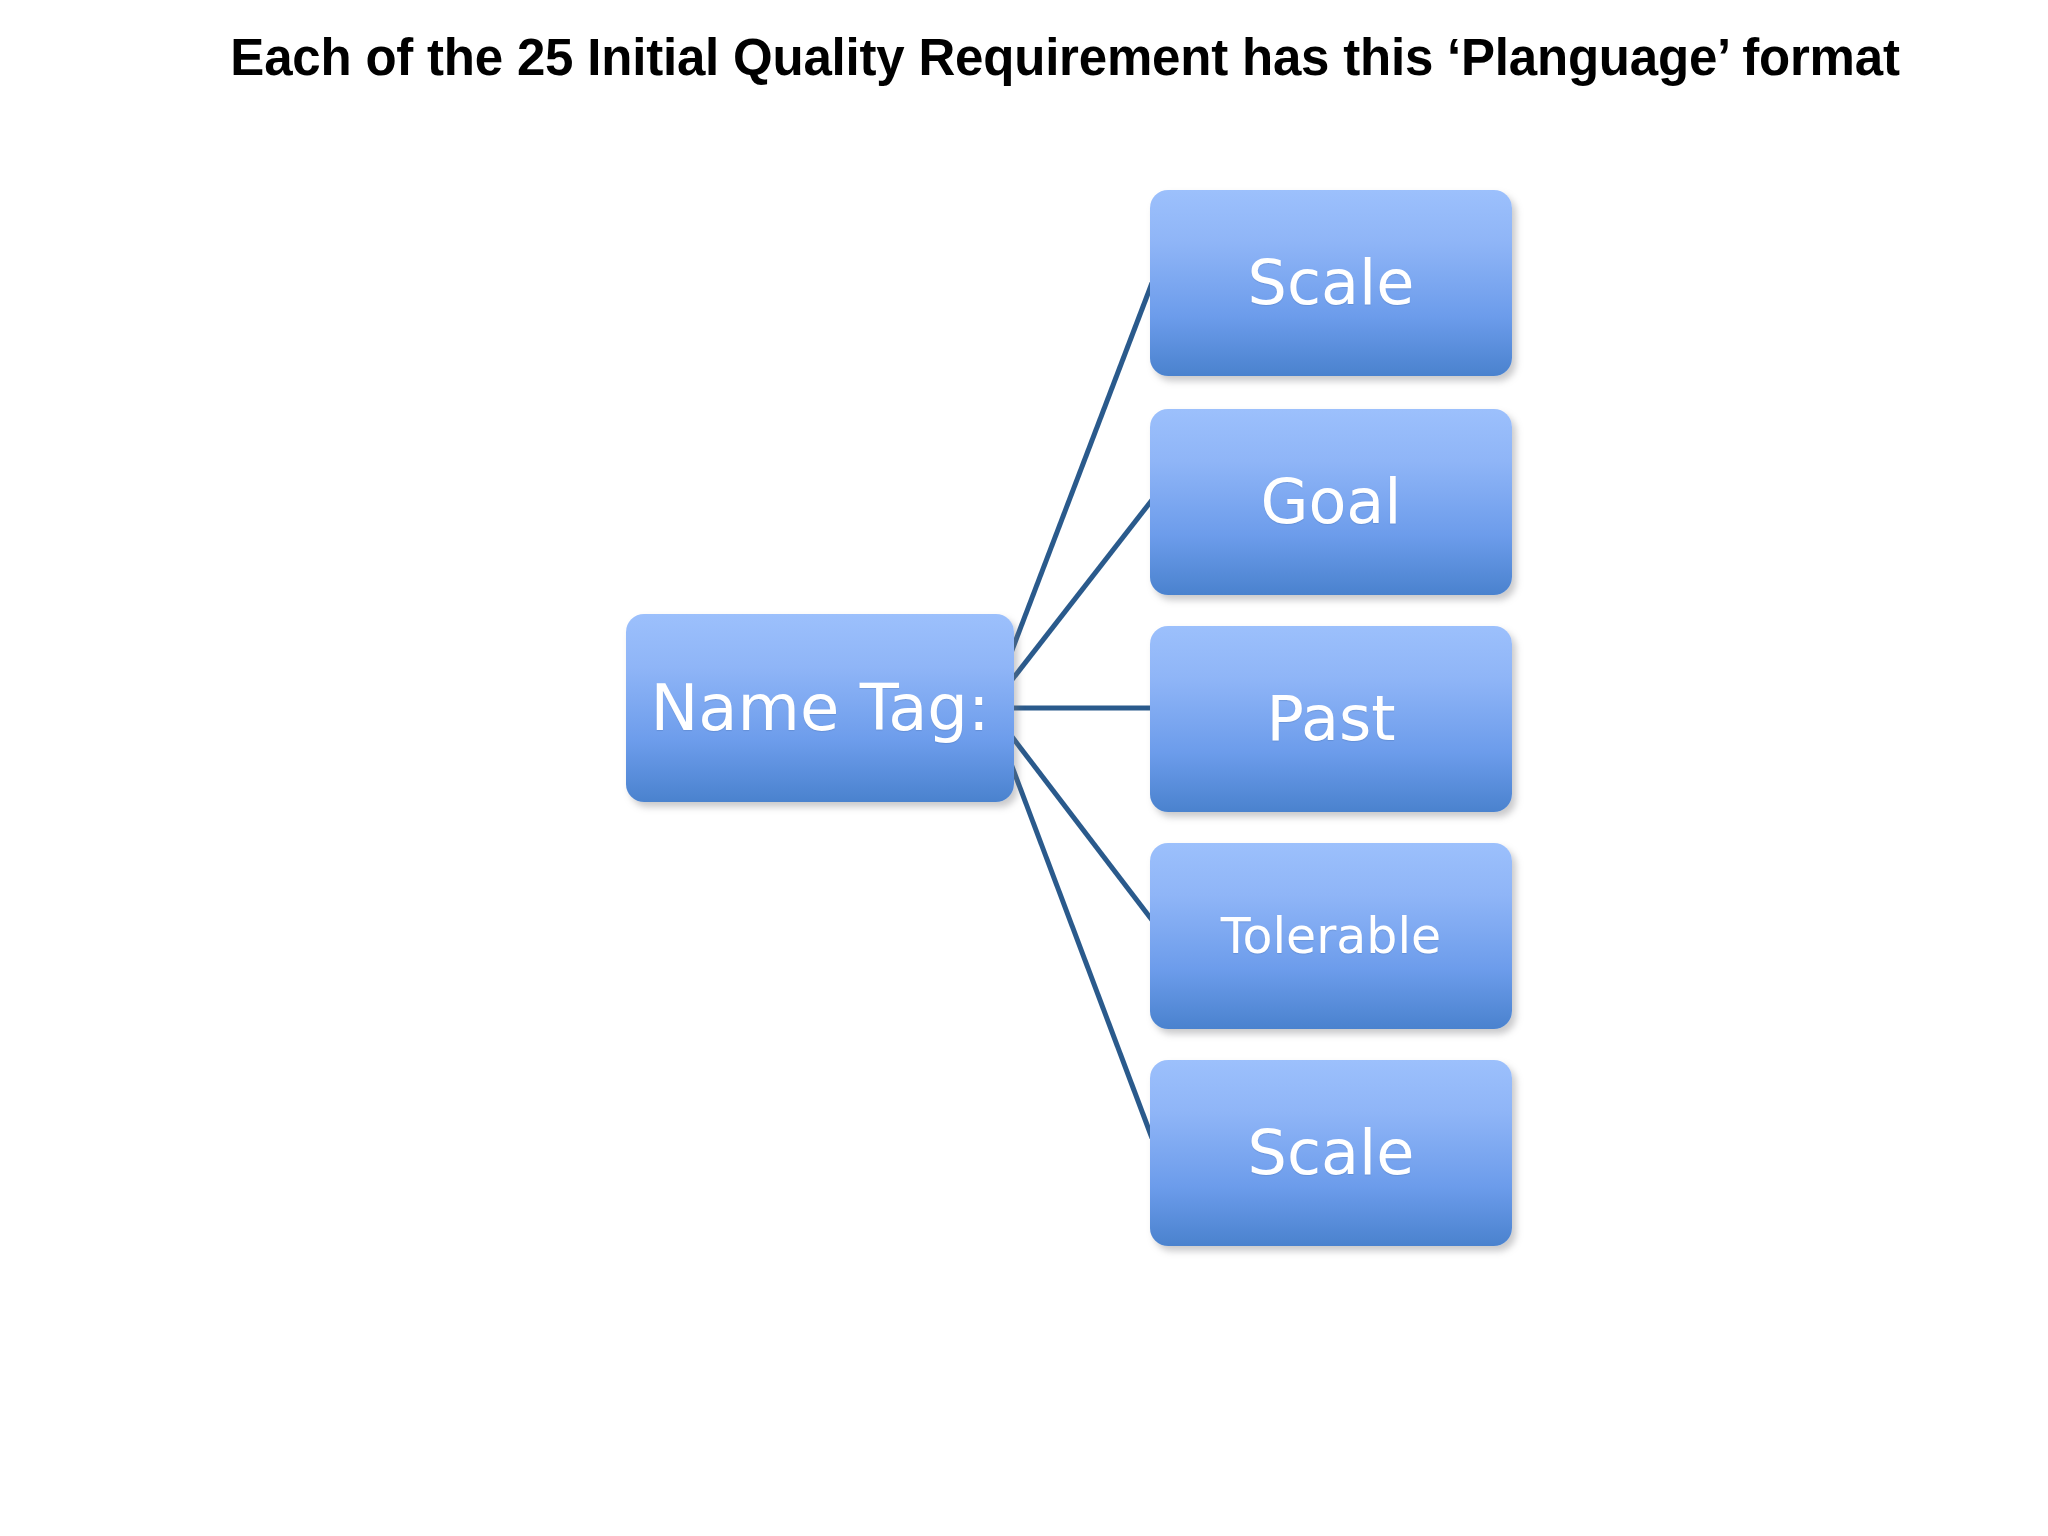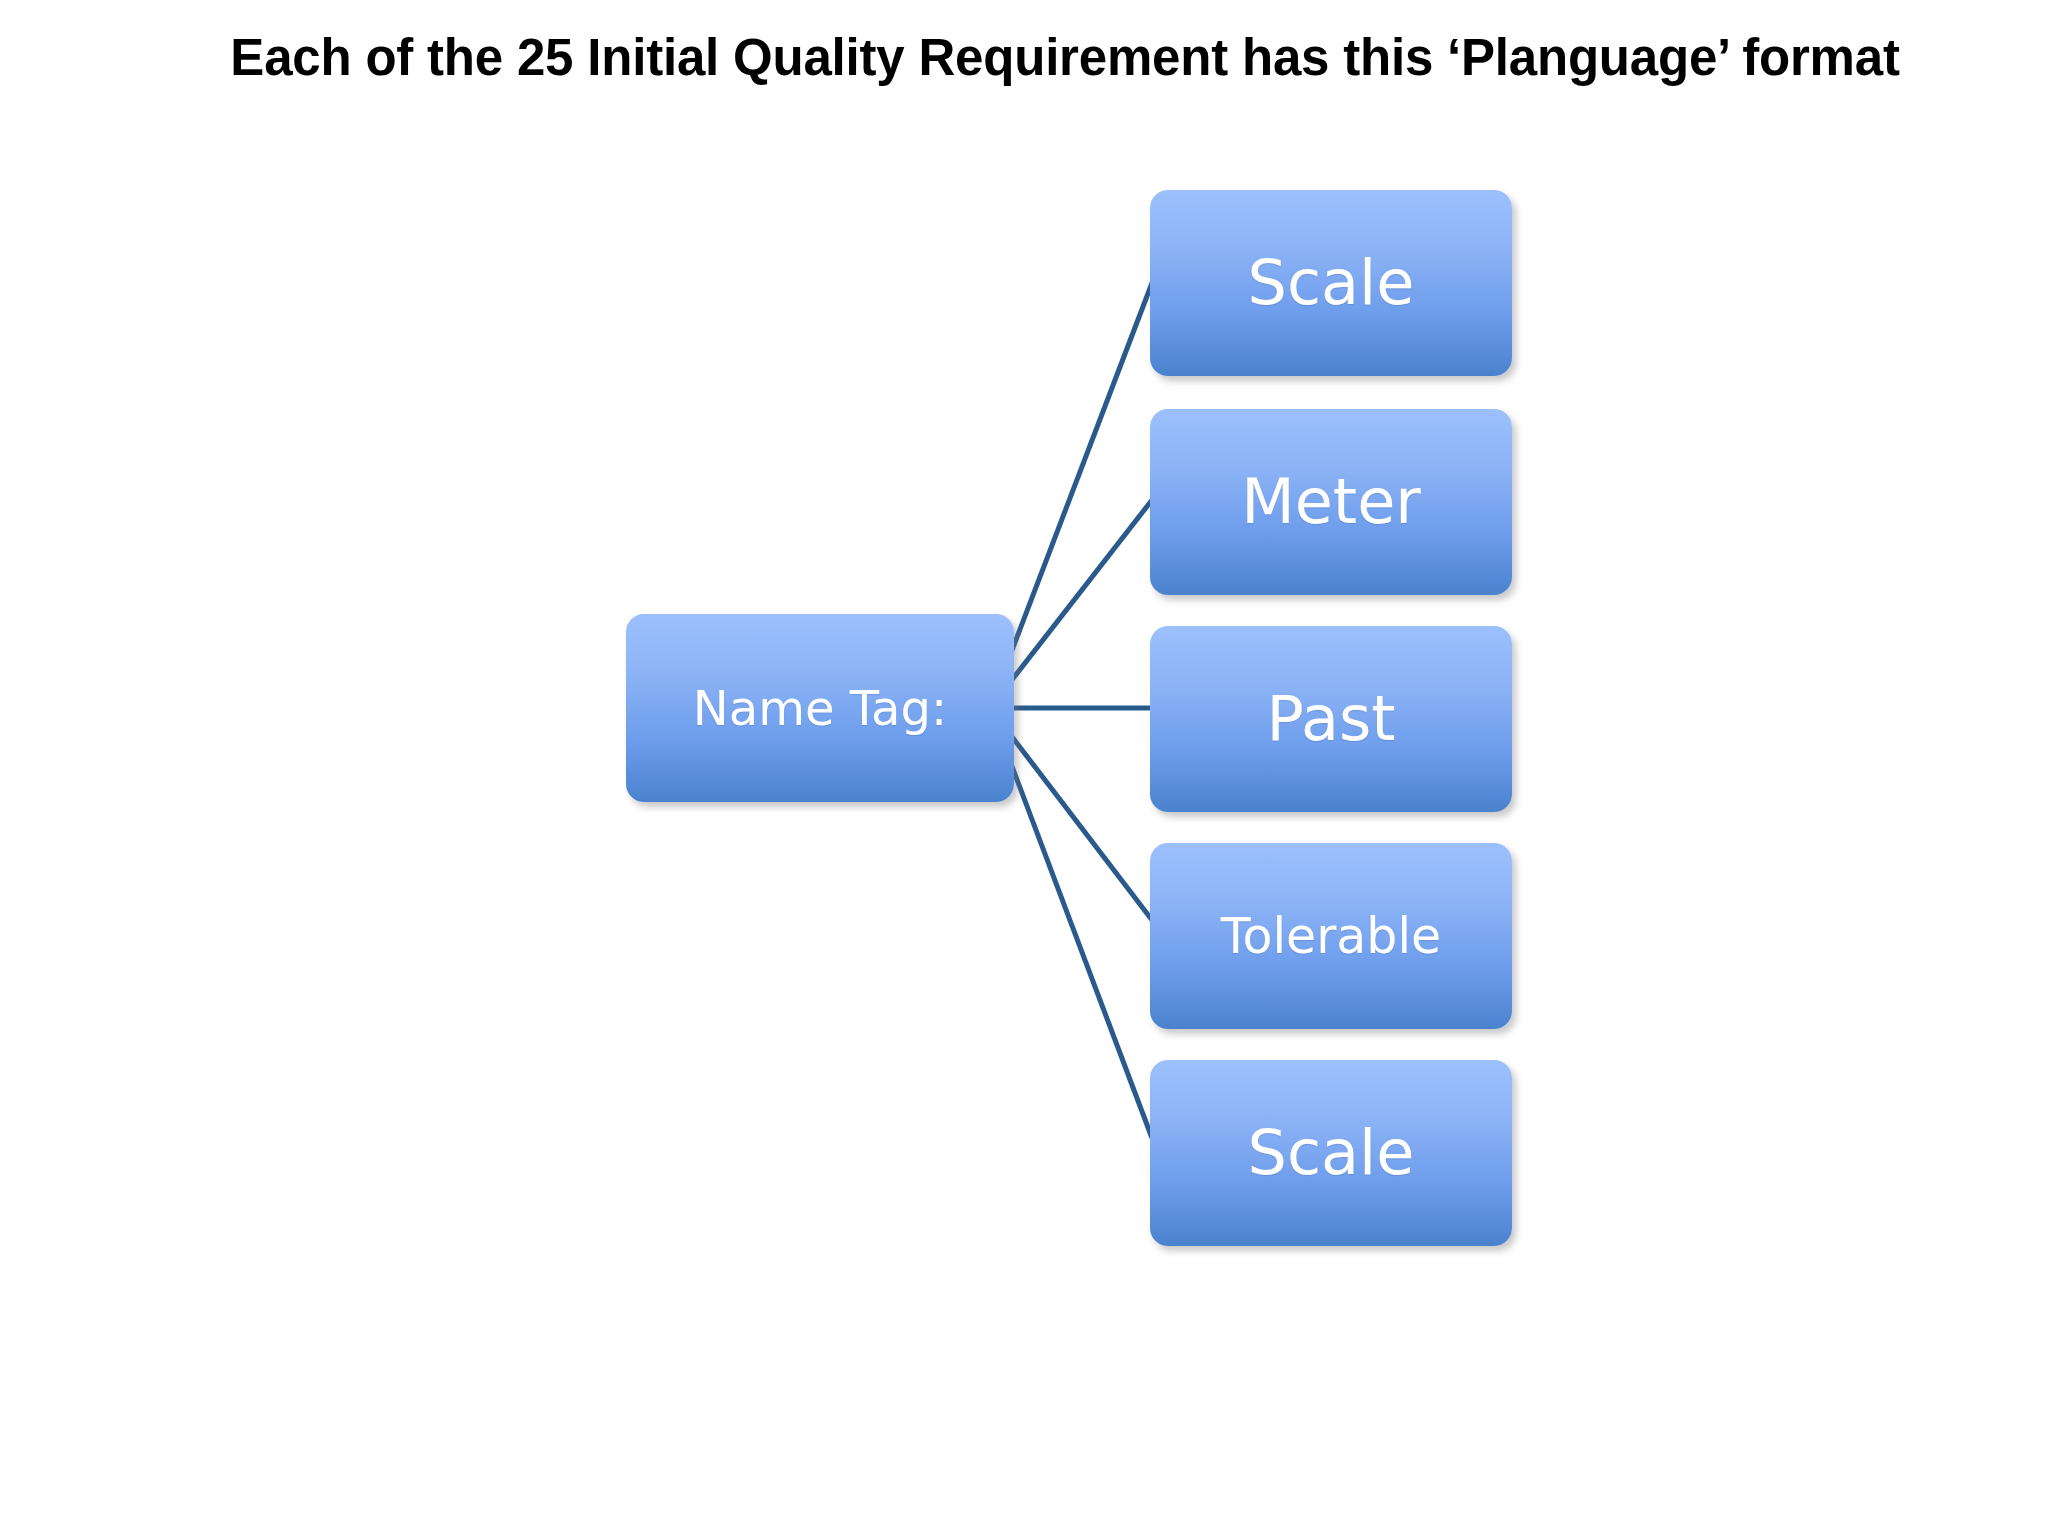--- a/index.html
+++ b/index.html
@@ -80,21 +80,21 @@
   }
 
   
   #node-root {
     left: 586px;
     top: 614px;
     width: 388px;
     height: 188px;
     z-index: 3;
   }
-  #node-root .label { font-size: 48px; }
+  #node-root .label { font-size: 64px; }
 
   
   .branch {
     left: 1110px;
     width: 362px;
     height: 186px;
     z-index: 3;
   }
   .branch .label { font-size: 62px; }
 
@@ -127,21 +127,21 @@
 
     <div class="node" id="node-root">
       <span class="label">Name Tag:</span>
     </div>
 
     <div class="node branch" id="node-scale">
       <span class="label">Scale</span>
     </div>
 
     <div class="node branch" id="node-meter">
-      <span class="label">Meter</span>
+      <span class="label">Goal</span>
     </div>
 
     <div class="node branch" id="node-past">
       <span class="label">Past</span>
     </div>
 
     <div class="node branch" id="node-tolerable">
       <span class="label">Tolerable</span>
     </div>
 

